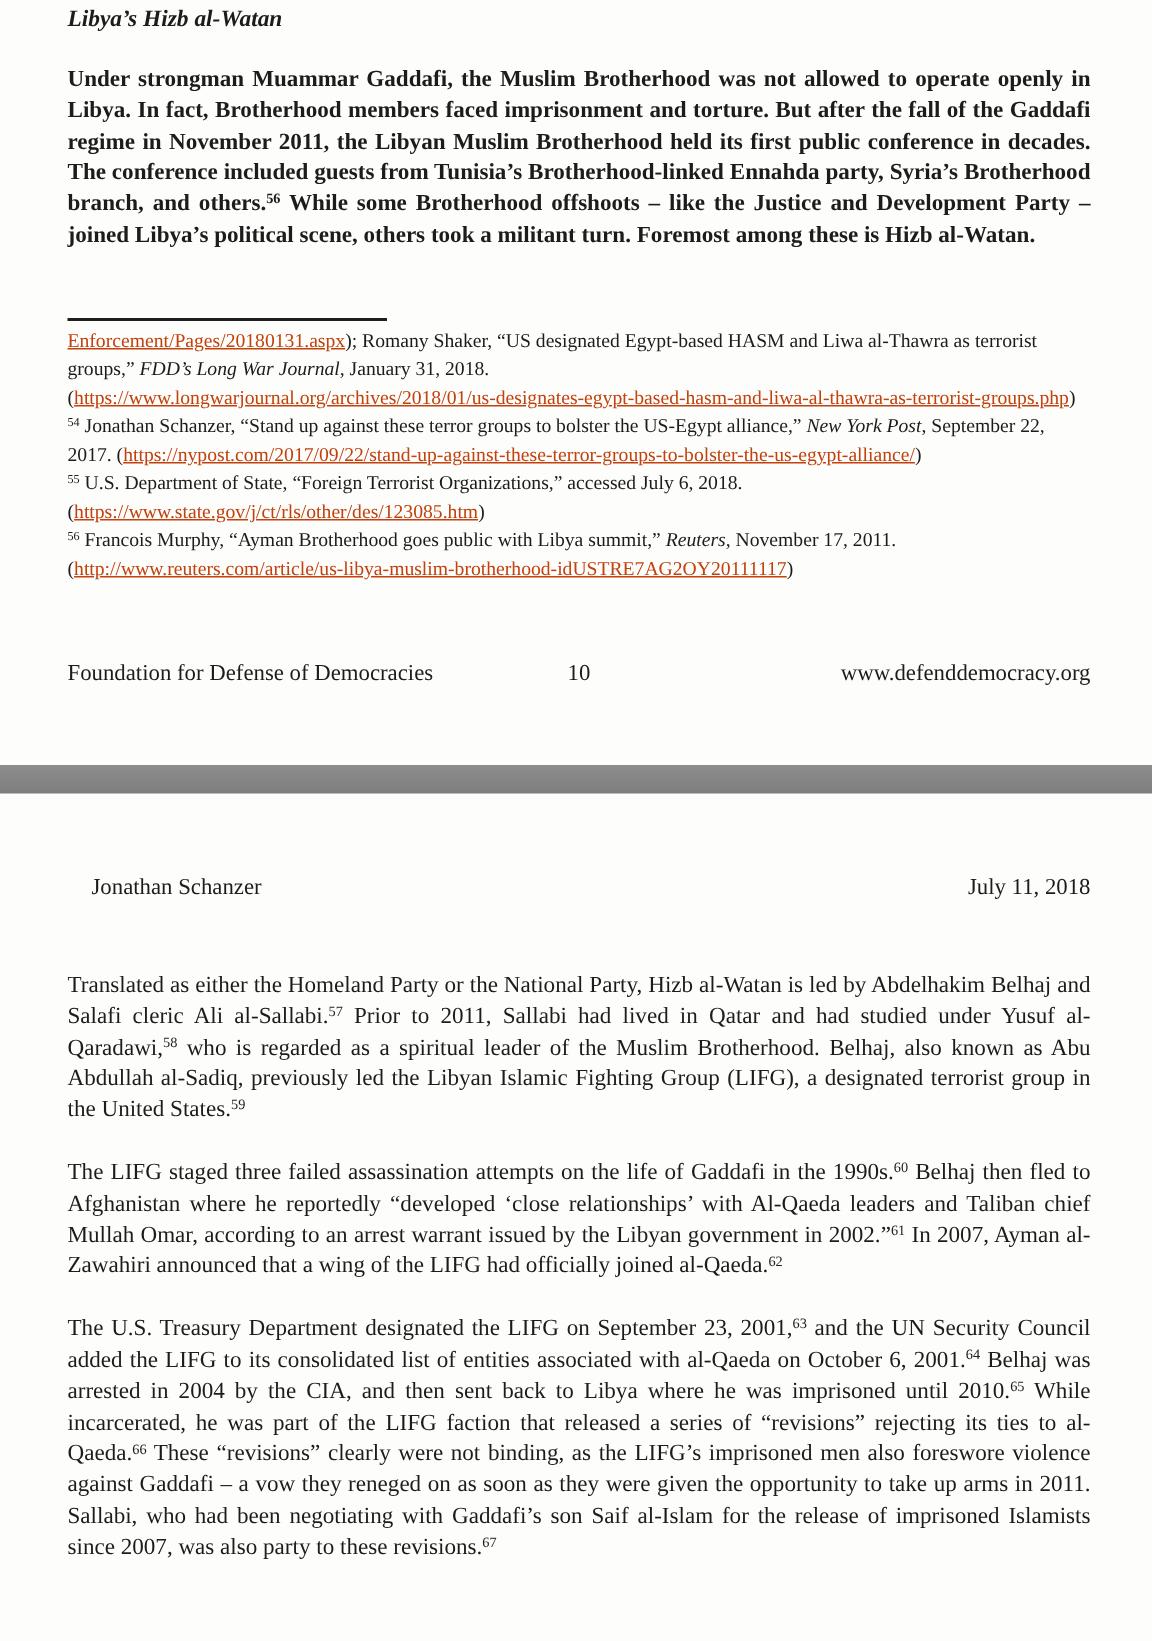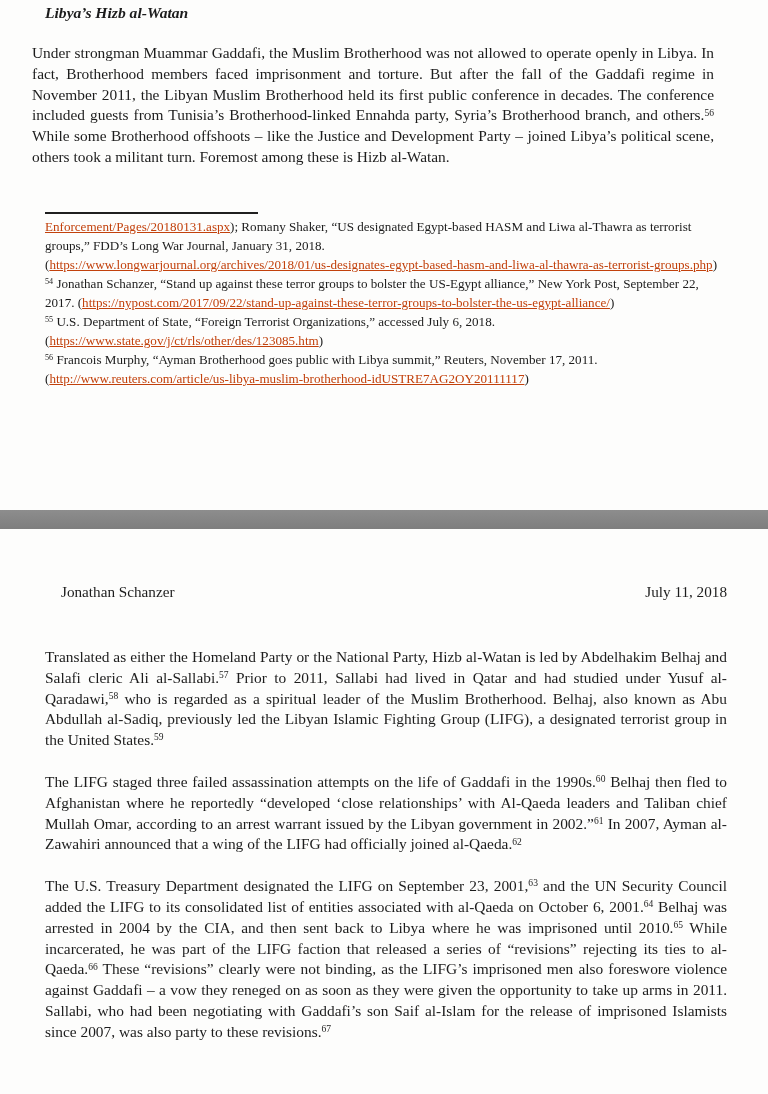--- a/index.html
+++ b/index.html
@@ -16,21 +16,21 @@
 
   
   .doc-title {
     left: 45px; top: 4px; width: 682px;
     font-size: 15.6px; font-weight: bold; font-style: italic;
   }
   .body-para {
     font-size: 15.4px; line-height: 20.8px;
     text-align: justify;
   }
-  #p1-para { left: 32px; top: 43px; width: 682px; }
+  #p1-para { left: 45px; top: 43px; width: 682px; font-weight: bold; }
 
   .fn-sep {
     left: 45px; top: 212px; width: 213px; height: 2px;
     background: #1f1f1f;
   }
   .footnotes {
     left: 45px; top: 217px; width: 684px;
     font-size: 13.1px; line-height: 19px;
   }
   .footnote { margin: 0; }
@@ -60,41 +60,46 @@
   #p2-body { left: 45px; top: 647px; width: 682px; }
   #p2-body .body-para { margin: 0 0 21px 0; }
 
   sup.fnref {
     font-size: 0.62em;
     line-height: 0;
     position: relative;
     top: -0.5em;
     vertical-align: baseline;
   }
-  .it { }
+  .it { font-style: italic; }
   a.lnk { color: #c2410c; text-decoration: underline; cursor: pointer; }
 </style>
 </head>
 <body>
 
 <div class="sheet">
 
   <div class="abs doc-title">Libya’s Hizb al-Watan</div>
 
   <div class="abs body-para" id="p1-para"><span>Under strongman Muammar Gaddafi, the Muslim Brotherhood was not allowed to operate openly in Libya. In fact, Brotherhood members faced imprisonment and torture. But after the fall of the Gaddafi regime in November 2011, the Libyan Muslim Brotherhood held its first public conference in decades. The conference included guests from Tunisia’s Brotherhood-linked Ennahda party, Syria’s Brotherhood branch, and others.</span><sup class="fnref">56</sup><span> While some Brotherhood offshoots – like the Justice and Development Party – joined Libya’s political scene, others took a militant turn. Foremost among these is Hizb al-Watan.</span></div>
 
   <div class="abs fn-sep"></div>
 
   <div class="abs footnotes">
     <div class="footnote"><a class="lnk" href="#">Enforcement/Pages/20180131.aspx</a><span>); Romany Shaker, “US designated Egypt-based HASM and Liwa al-Thawra as terrorist groups,” </span><span class="it">FDD’s Long War Journal</span><span>, January 31, 2018.</span><br><span>(</span><a class="lnk" href="#">https://www.longwarjournal.org/archives/2018/01/us-designates-egypt-based-hasm-and-liwa-al-thawra-as-terrorist-groups.php</a><span>)</span></div>
     <div class="footnote"><sup class="fnref">54</sup><span> Jonathan Schanzer, “Stand up against these terror groups to bolster the US-Egypt alliance,” </span><span class="it">New York Post</span><span>, September 22, 2017. (</span><a class="lnk" href="#">https://nypost.com/2017/09/22/stand-up-against-these-terror-groups-to-bolster-the-us-egypt-alliance/</a><span>)</span></div>
     <div class="footnote"><sup class="fnref">55</sup><span> U.S. Department of State, “Foreign Terrorist Organizations,” accessed July 6, 2018.</span><br><span>(</span><a class="lnk" href="#">https://www.state.gov/j/ct/rls/other/des/123085.htm</a><span>)</span></div>
     <div class="footnote"><sup class="fnref">56</sup><span> Francois Murphy, “Ayman Brotherhood goes public with Libya summit,” </span><span class="it">Reuters</span><span>, November 17, 2011.</span><br><span>(</span><a class="lnk" href="#">http://www.reuters.com/article/us-libya-muslim-brotherhood-idUSTRE7AG2OY20111117</a><span>)</span></div>
   </div>
 
+  <div class="abs footer-row">
+    <span class="footer-left">Foundation for Defense of Democracies</span>
+    <span class="footer-mid">10</span>
+    <span class="footer-right">www.defenddemocracy.org</span>
+  </div>
 
   <div class="abs page-bar"></div>
 
   <div class="abs p2-header">
     <span class="hdr-left">Jonathan Schanzer</span>
     <span class="hdr-right">July 11, 2018</span>
   </div>
 
   <div class="abs" id="p2-body">
     <div class="body-para"><span>Translated as either the Homeland Party or the National Party, Hizb al-Watan is led by Abdelhakim Belhaj and Salafi cleric Ali al-Sallabi.</span><sup class="fnref">57</sup><span> Prior to 2011, Sallabi had lived in Qatar and had studied under Yusuf al-Qaradawi,</span><sup class="fnref">58</sup><span> who is regarded as a spiritual leader of the Muslim Brotherhood. Belhaj, also known as Abu Abdullah al-Sadiq, previously led the Libyan Islamic Fighting Group (LIFG), a designated terrorist group in the United States.</span><sup class="fnref">59</sup></div>

